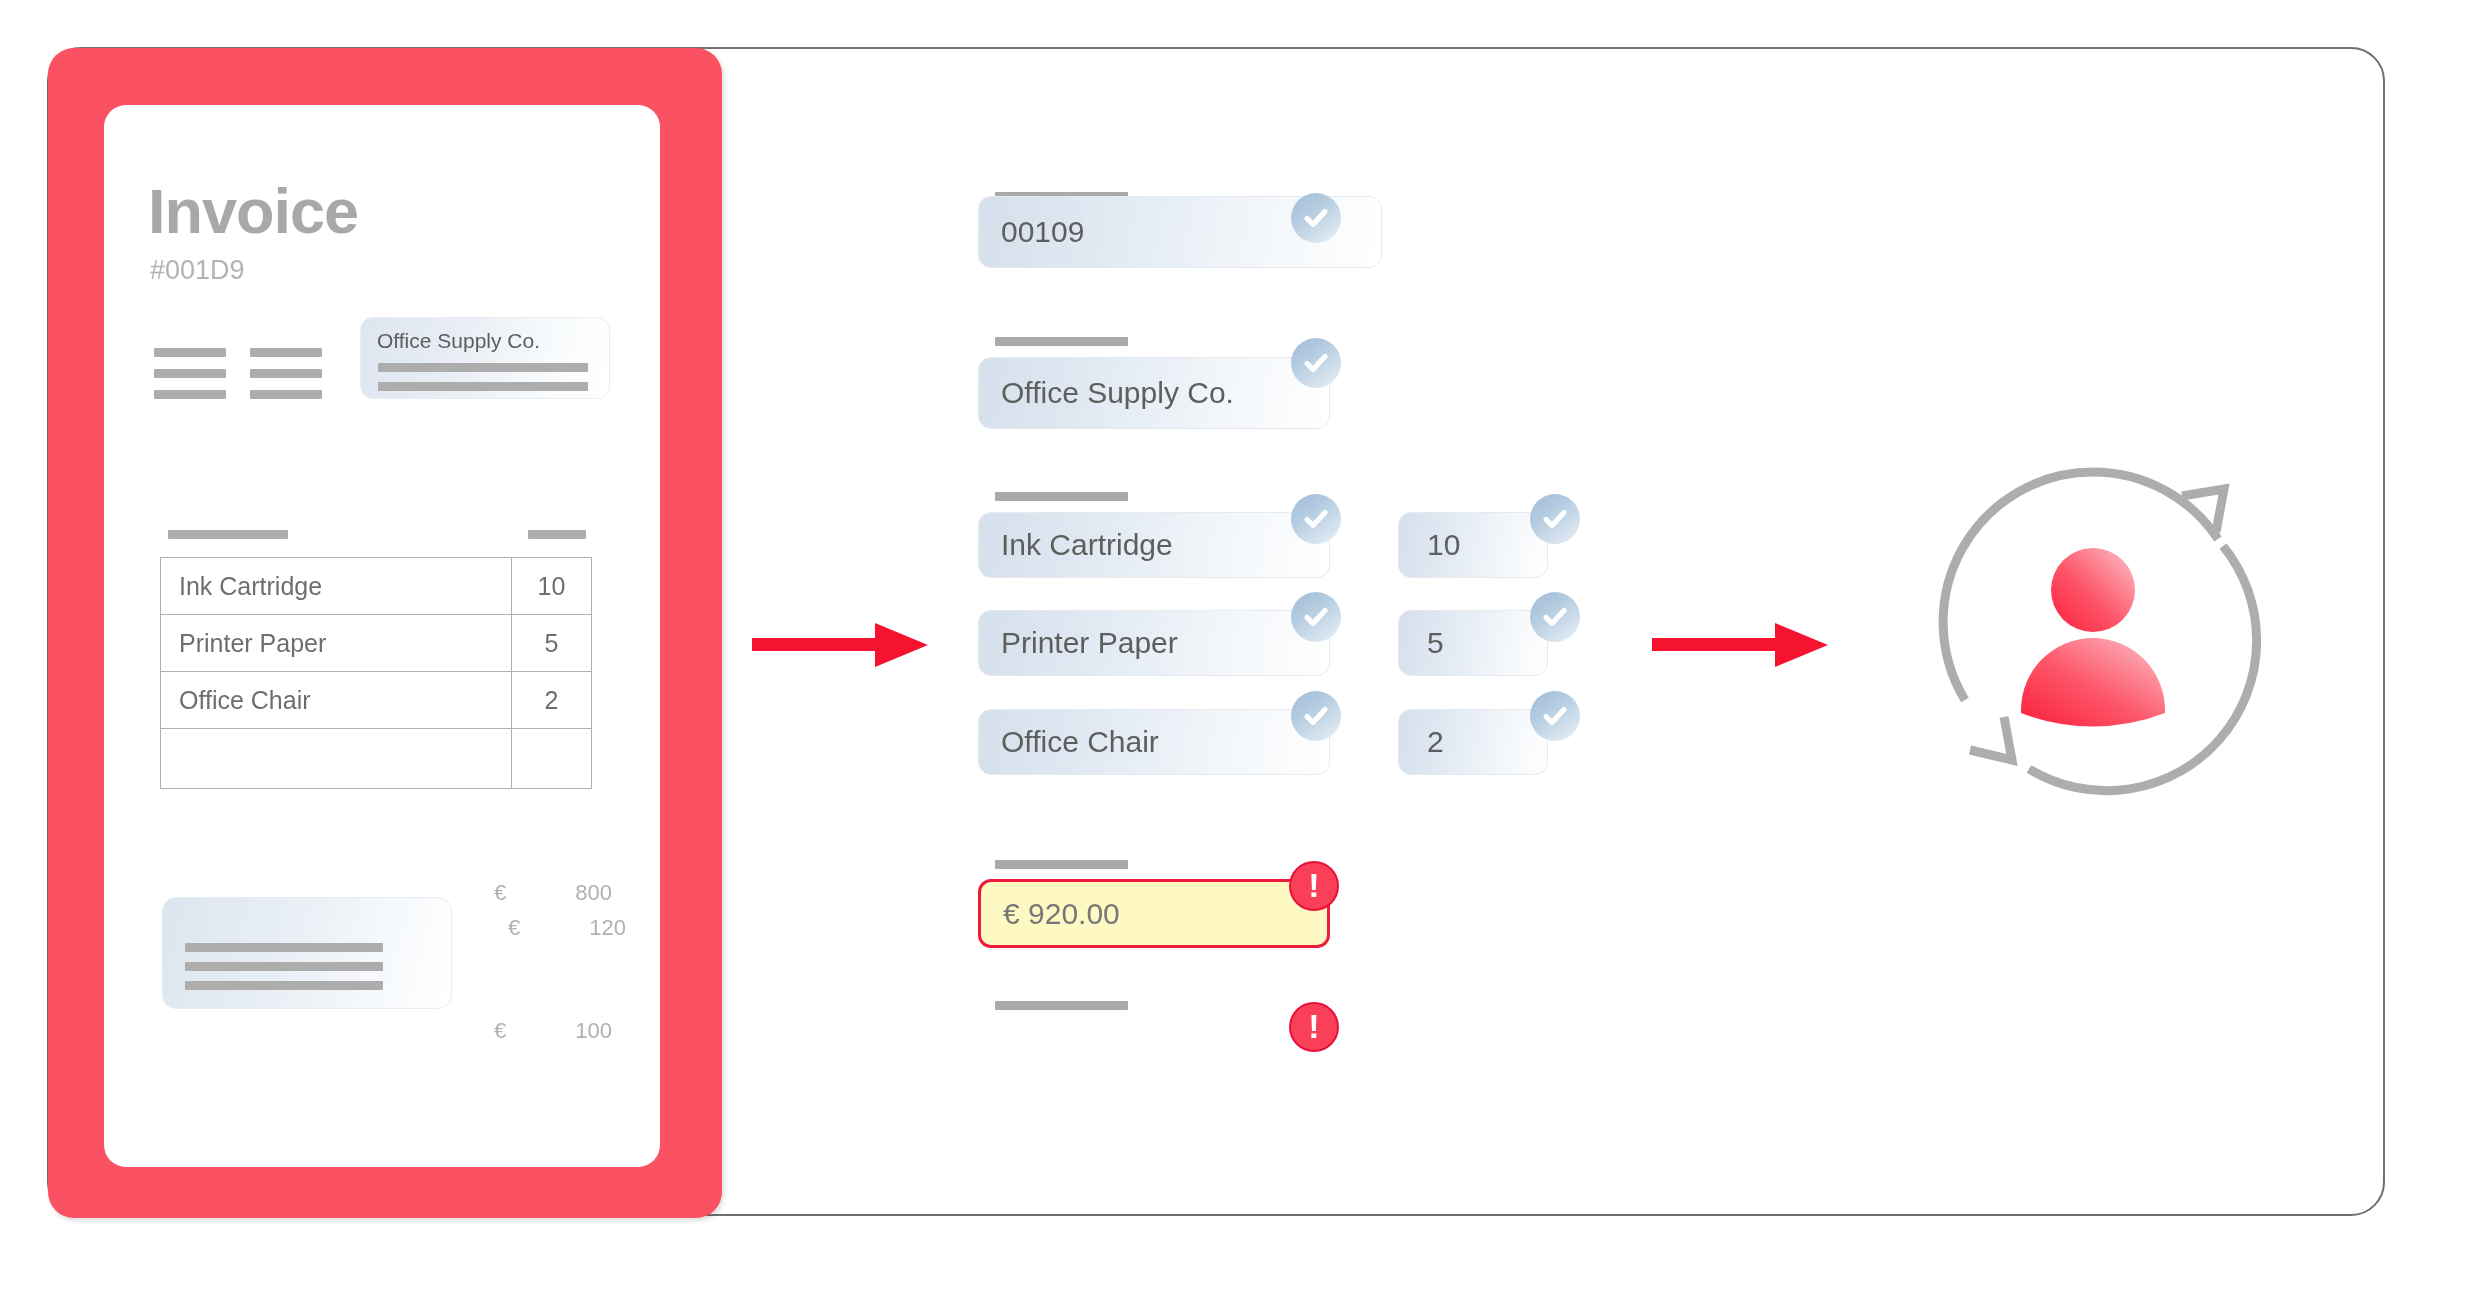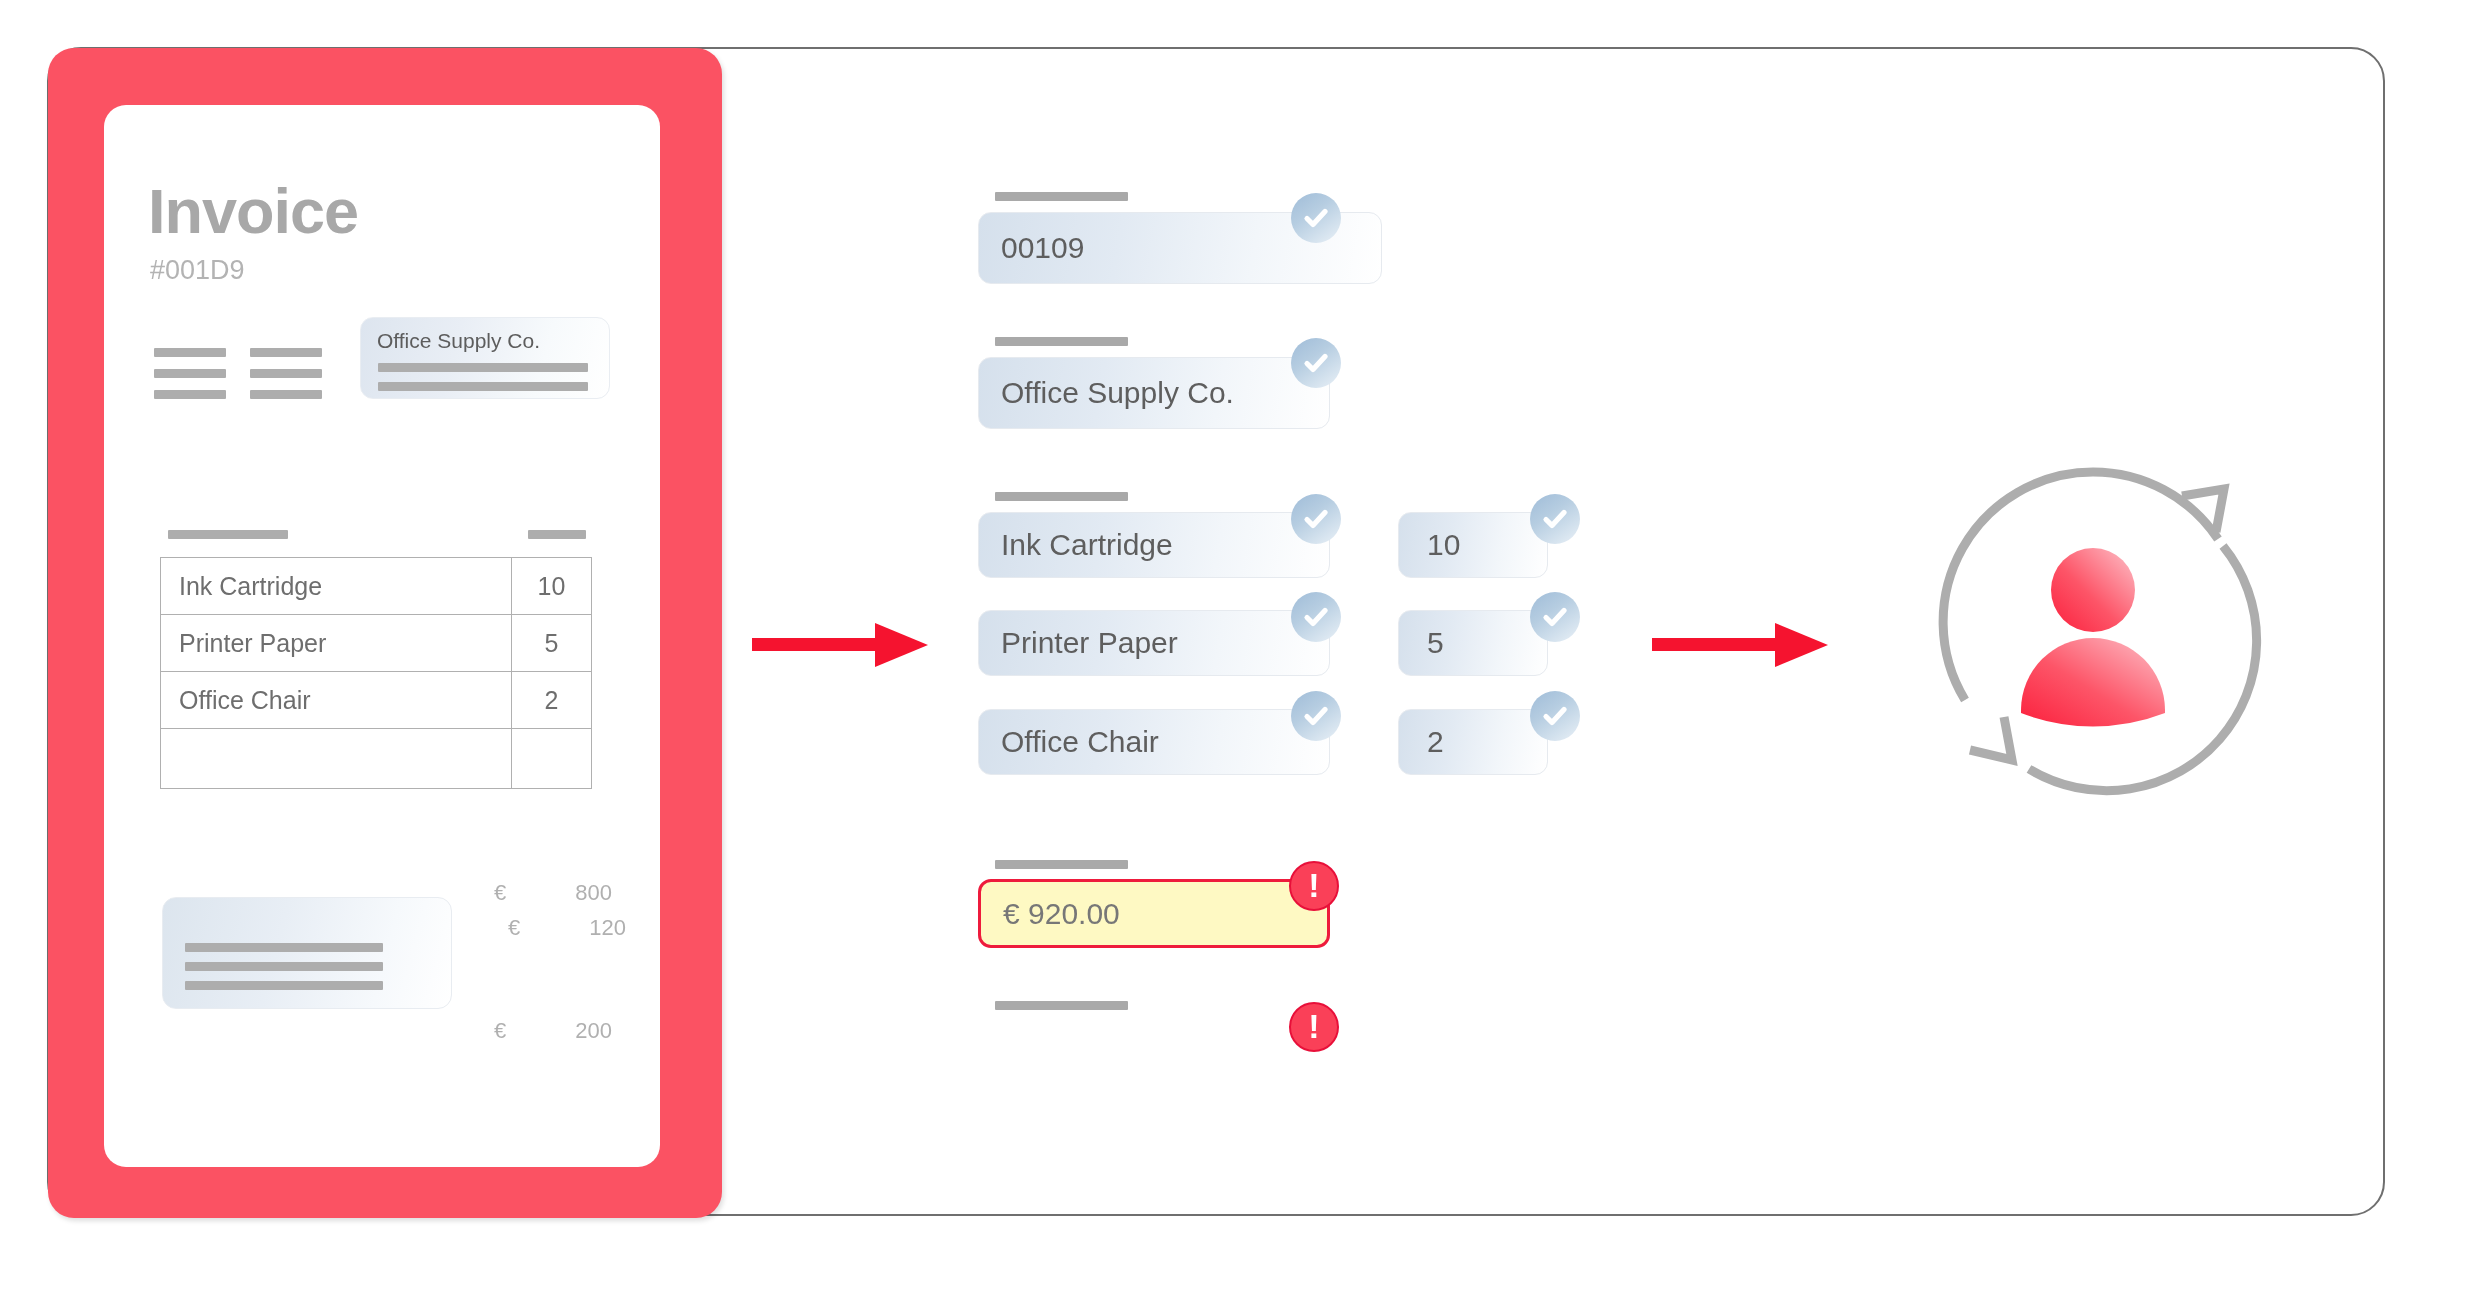--- a/index.html
+++ b/index.html
@@ -271,32 +271,32 @@
     <div class="bar" style="position:absolute;left:22px;top:83px;width:198px;height:9px;"></div>
   </div>
 
   <div class="totals" style="left:494px; top:880px;">
     <span class="cur">€</span><span class="amt">800</span>
   </div>
   <div class="totals" style="left:508px; top:915px;">
     <span class="cur">€</span><span class="amt">120</span>
   </div>
   <div class="totals" style="left:494px; top:1018px;">
-    <span class="cur">€</span><span class="amt">200</span>
+    <span class="cur">€</span><span class="amt">100</span>
   </div>
 
   <div class="flow-arrow" style="left:752px; top:618px;">
     <svg width="180" height="54" viewBox="0 0 180 54">
       <rect x="0" y="20" width="131" height="13" fill="#f5132f"></rect>
       <path d="M123 5 L176 27 L123 49 Z" fill="#f5132f"></path>
     </svg>
   </div>
 
   <div class="field-label-bar" style="left:995px; top:192px; width:133px;"></div>
-  <div class="field" style="left:978px; top:212px; width:404px; height:72px;">
+  <div class="field" style="left:978px; top:196px; width:404px; height:72px;">
     <span class="field-value">00109</span>
   </div>
   <div class="check-badge" style="left:1291px; top:193px;">
     <svg width="30" height="30" viewBox="0 0 30 30">
         <path d="M6 15.5 L12 21.5 L24 8.5" stroke="#ffffff" stroke-width="5.2" fill="none" stroke-linecap="round" stroke-linejoin="round"></path>
       </svg>
   </div>
 
   <div class="field-label-bar" style="left:995px; top:337px; width:133px;"></div>
   <div class="field" style="left:978px; top:357px; width:352px; height:72px;">

